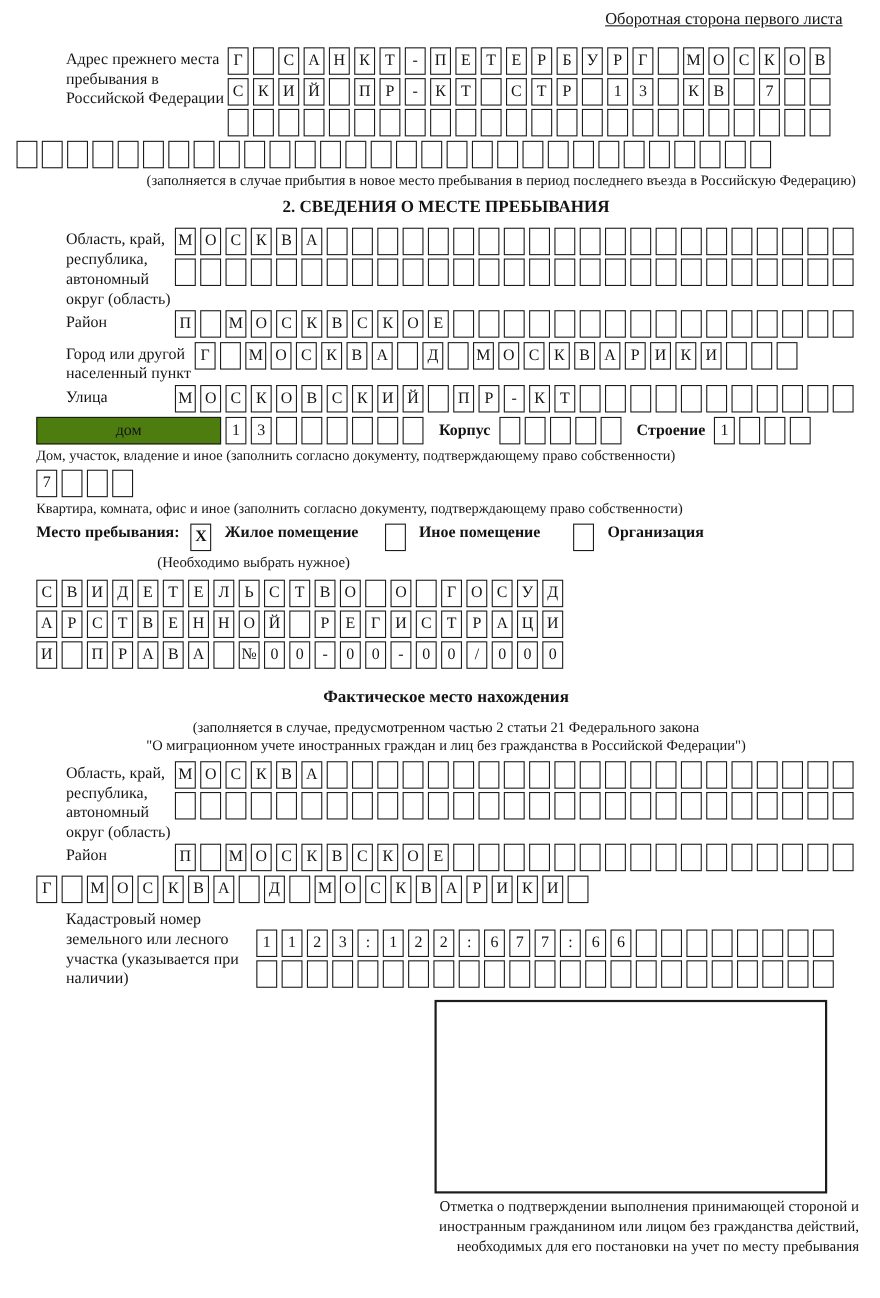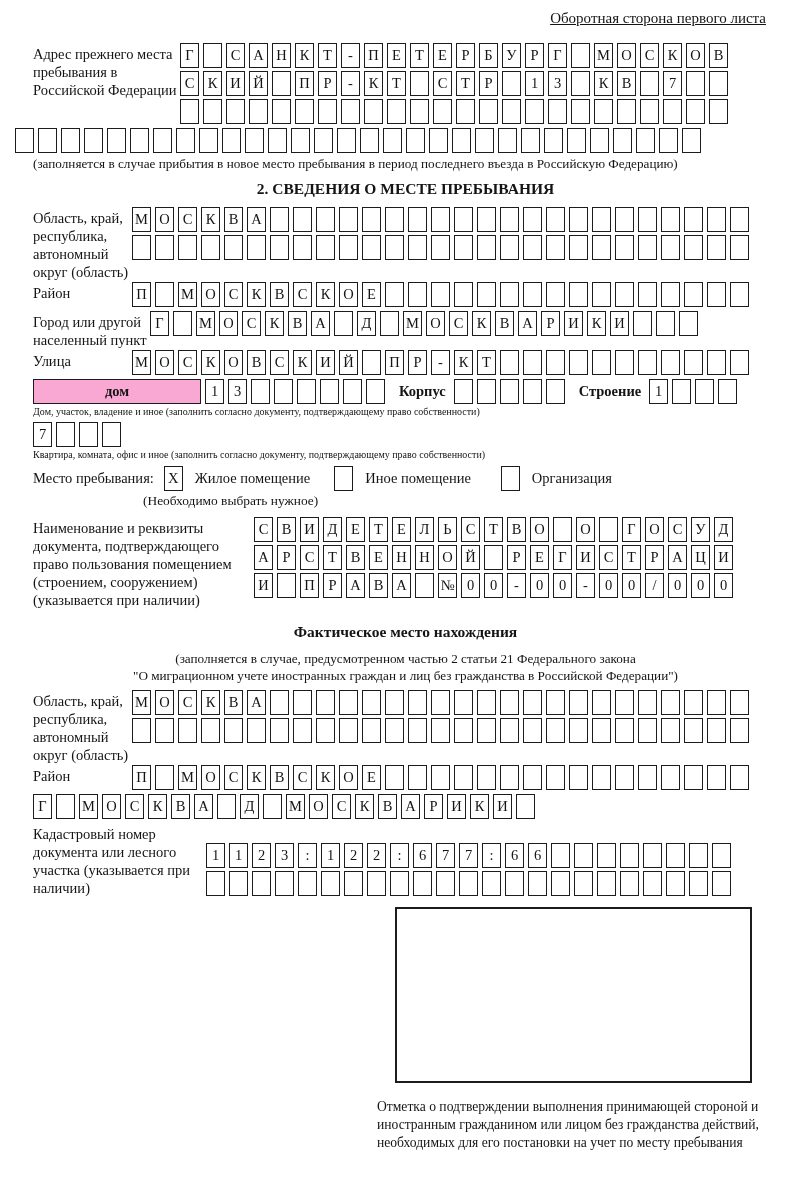--- a/index.html
+++ b/index.html
@@ -4,51 +4,51 @@
 <style>
   html,body{margin:0;padding:0;background:#fff;}
   body{
     width:800px;height:1180px;box-sizing:border-box;
     padding:10px 22px 0 33px;
     color:#141414;
     font-family:"Liberation Serif", serif;
   }
   .hdr{text-align:right;font-size:15px;padding-right:12px;margin-bottom:16px;text-decoration:underline;}
   .pair{display:flex;align-items:flex-start;margin-bottom:1px;}
-  .lbl{font-size:14.5px;line-height:18px;flex:none;padding-top:2px;}
+  .lbl{font-size:14.5px;line-height:18px;flex:none;padding-top:2px;margin-left:27px;}
   .w147{width:147px;}
   .w99{width:99px;}
   .w117{width:117px;}
   .w221{width:221px;}
   .w131{width:131px;}
   .w173{width:173px;}
   .cells{display:flex;flex-wrap:nowrap;margin-bottom:3px;}
   .cb{
     flex:none;width:19px;height:25px;box-sizing:border-box;
     border:1.6px solid #1c1c1c;margin-right:4px;
     display:flex;align-items:center;justify-content:center;
     font-size:14.5px;background:#fff;
   }
   .fullrow{margin-left:-18px;}
-  .cap{font-size:13.2px;text-align:left;margin:1px 0 7px;}
-  .cap-left{font-size:10px;margin:1px 0 5px;}
+  .cap{font-size:13.2px;text-align:right;margin:1px 0 7px;}
+  .cap-left{font-size:13px;margin:1px 0 5px;}
   .sec-h{text-align:center;font-weight:bold;font-size:15.5px;margin:8px 0 9px;}
   .labelbox{
     border:1.6px solid #1c1c1c;height:25px;box-sizing:border-box;
     font-size:14.5px;display:flex;align-items:center;justify-content:center;
-    margin-right:4px;flex:none;background:#f9a8d4;font-weight:bold;
+    margin-right:4px;flex:none;background:#4d7c0f;
   }
   .domrow{display:flex;align-items:center;margin-bottom:2px;}
   .inline-lbl{font-size:14.5px;margin:0 8px 0 10px;flex:none;font-weight:bold;}
-  .resrow{display:flex;align-items:center;font-size:14.5px;margin:6px 0 2px;}
+  .resrow{display:flex;align-items:flex-start;font-size:14.5px;margin:6px 0 2px;font-weight:bold;}
   .resrow .cells{margin:0 8px 0 10px;}
   .res-note{width:520px;margin-left:110px;font-size:13.4px;margin-bottom:8px;}
   .fact-cap{font-size:13.2px;text-align:center;line-height:17px;margin-bottom:6px;}
   .stampbox{width:357px;height:176px;border:2px solid #1c1c1c;margin-left:362px;margin-top:8px;box-sizing:border-box;}
-  .stampcap{width:404px;margin-left:344px;text-align:left;font-size:13.6px;line-height:18px;margin-top:15px;}
+  .stampcap{width:404px;margin-left:344px;text-align:right;font-size:13.6px;line-height:18px;margin-top:3px;}
   .mb6{margin-bottom:6px;}
 </style>
 </head>
 <body>
 
 <div class="hdr">Оборотная сторона первого листа</div>
 
 <div class="pair">
   <div class="lbl w147">Адрес прежнего места пребывания в Российской Федерации</div>
   <div>
@@ -379,21 +379,20 @@
     </div>
   <span>Иное помещение</span>
   <div class="cells" style="margin-left:30px">
       <span class="cb"></span>
     </div>
   <span>Организация</span>
 </div>
 <div class="res-note">(Необходимо выбрать нужное)</div>
 
 <div class="pair mb6">
-  <div class="lbl w221">Наименование и реквизиты документа, подтверждающего право пользования помещением (строением, сооружением) (указывается при наличии)</div>
   <div>
     <div class="cells">
         <span class="cb">С</span>
         <span class="cb">В</span>
         <span class="cb">И</span>
         <span class="cb">Д</span>
         <span class="cb">Е</span>
         <span class="cb">Т</span>
         <span class="cb">Е</span>
         <span class="cb">Л</span>
@@ -584,21 +583,21 @@
       <span class="cb">А</span>
       <span class="cb">Р</span>
       <span class="cb">И</span>
       <span class="cb">К</span>
       <span class="cb">И</span>
       <span class="cb"></span>
     </div>
 </div>
 
 <div class="pair">
-  <div class="lbl w173">Кадастровый номер документа или лесного участка (указывается при наличии)</div>
+  <div class="lbl w173">Кадастровый номер земельного или лесного участка (указывается при наличии)</div>
   <div style="padding-top:20px">
     <div class="cells">
         <span class="cb">1</span>
         <span class="cb">1</span>
         <span class="cb">2</span>
         <span class="cb">3</span>
         <span class="cb">:</span>
         <span class="cb">1</span>
         <span class="cb">2</span>
         <span class="cb">2</span>

